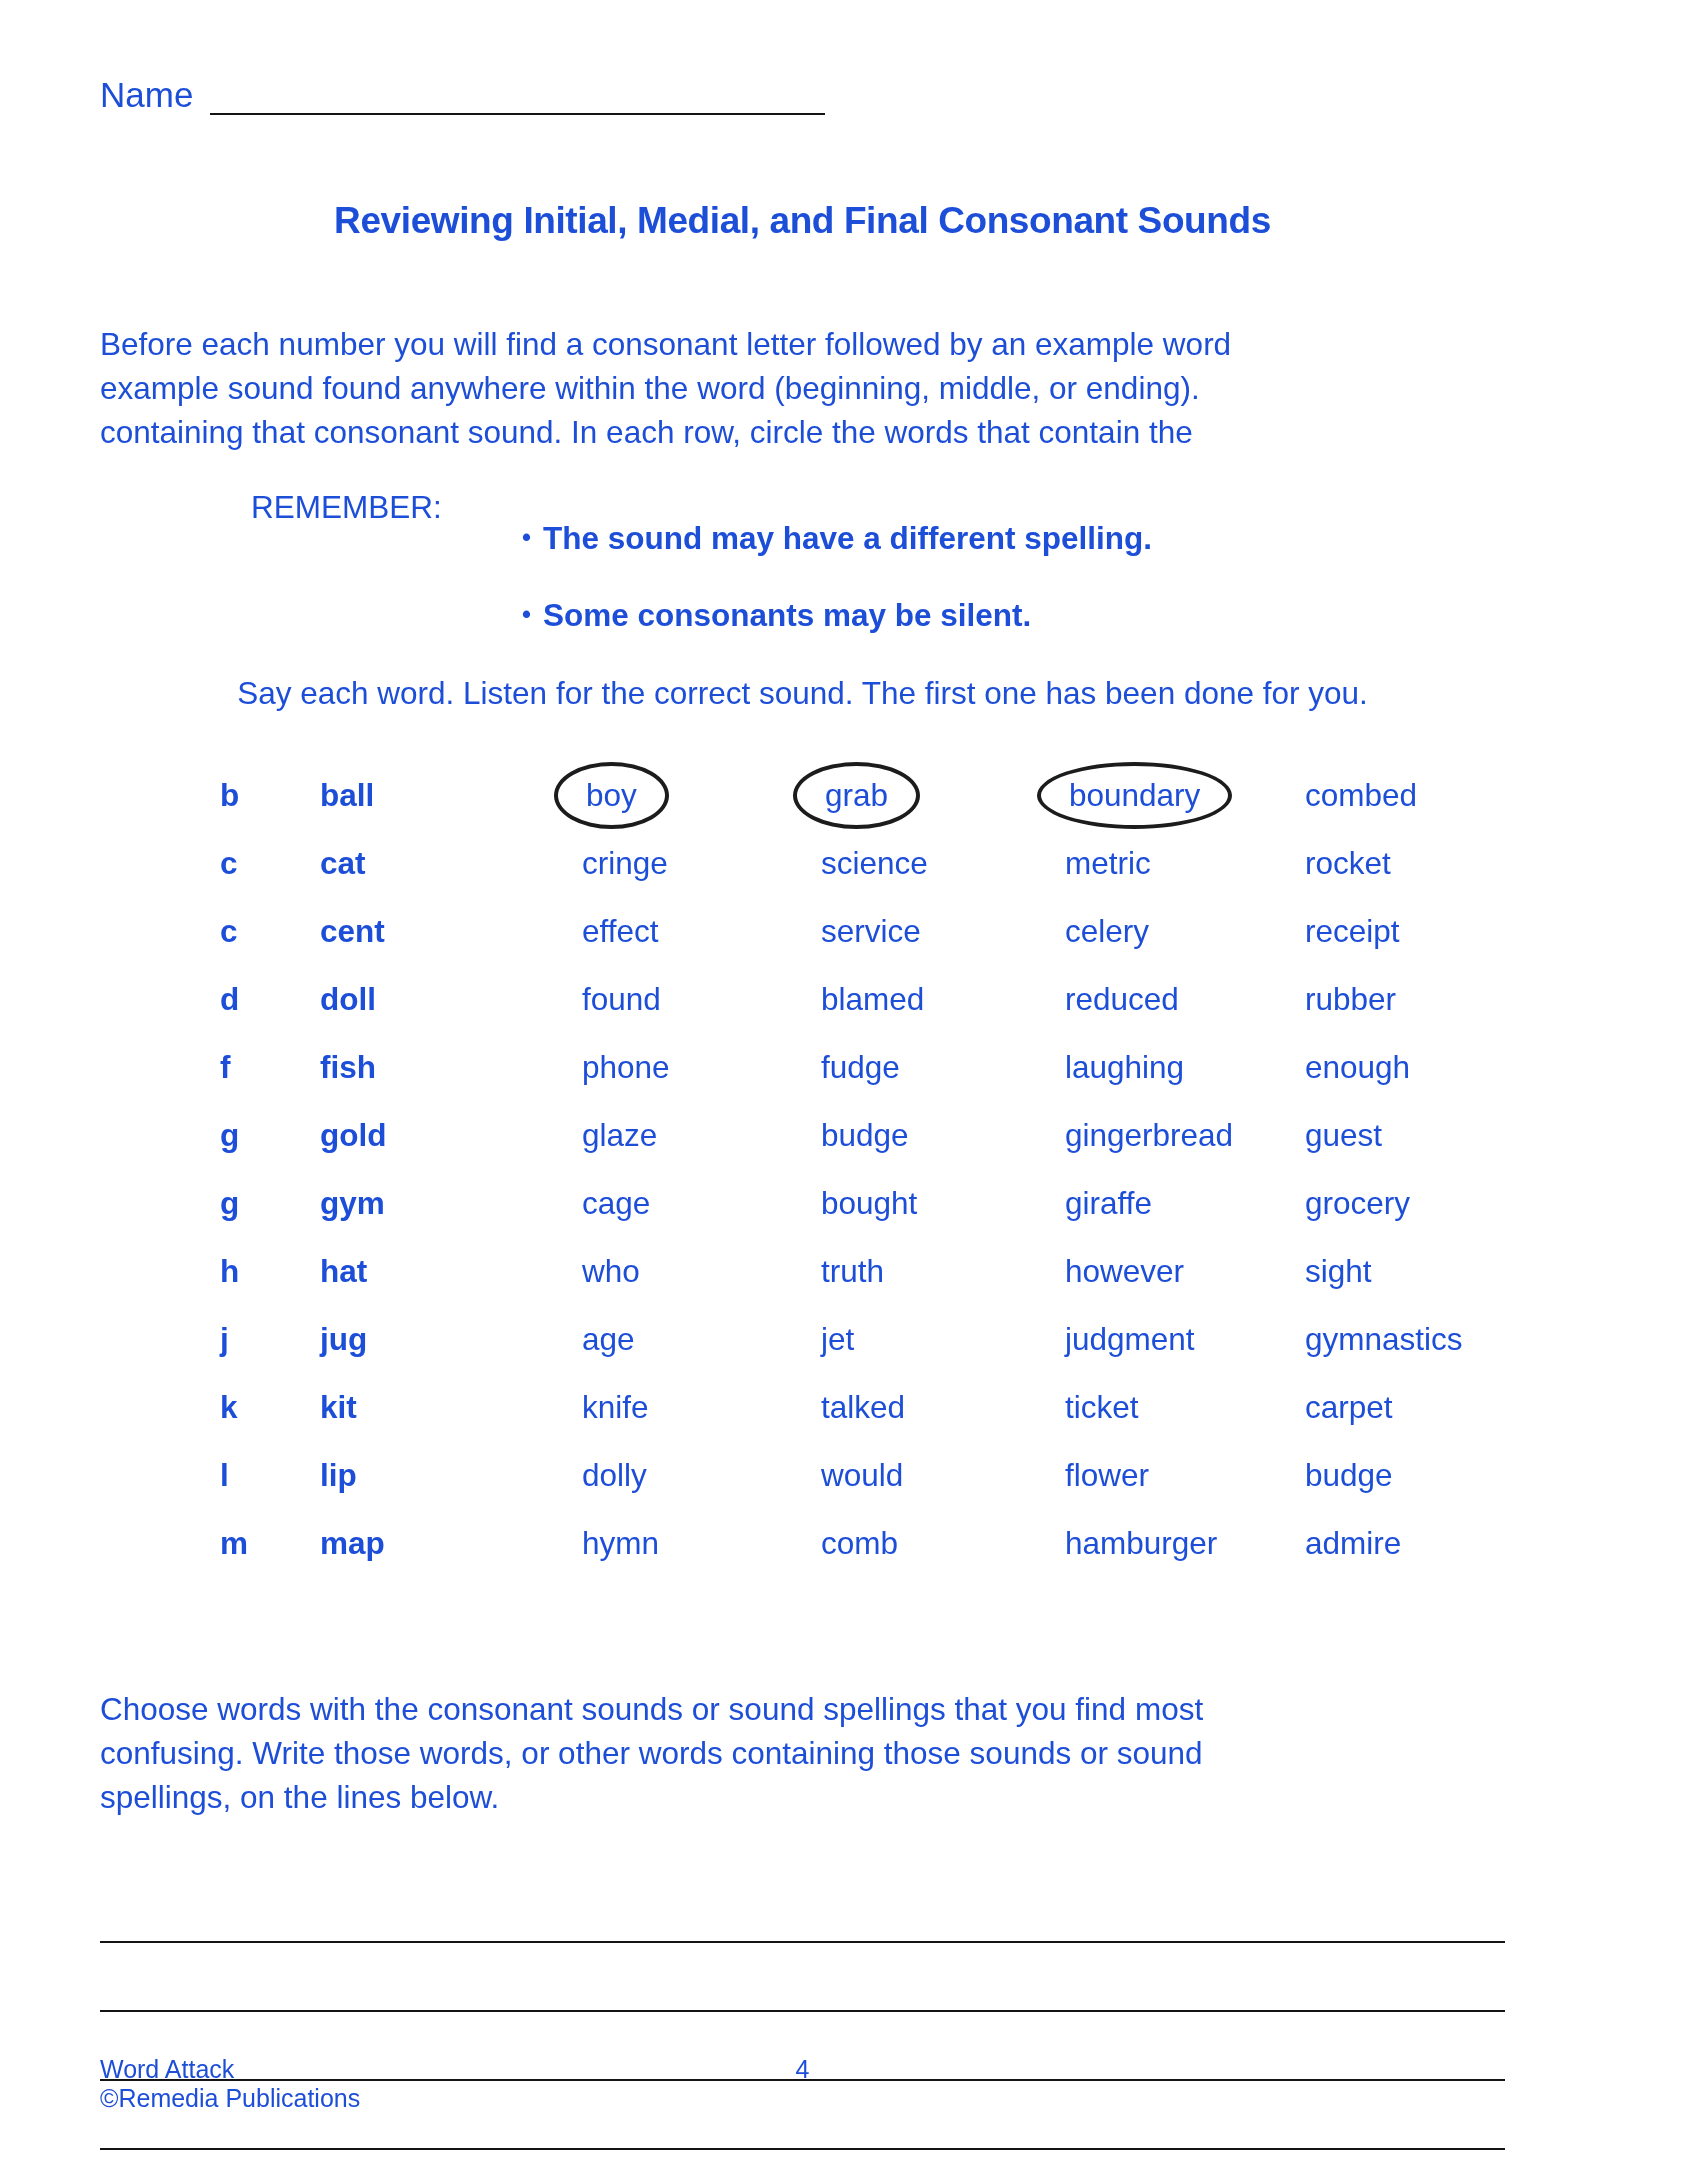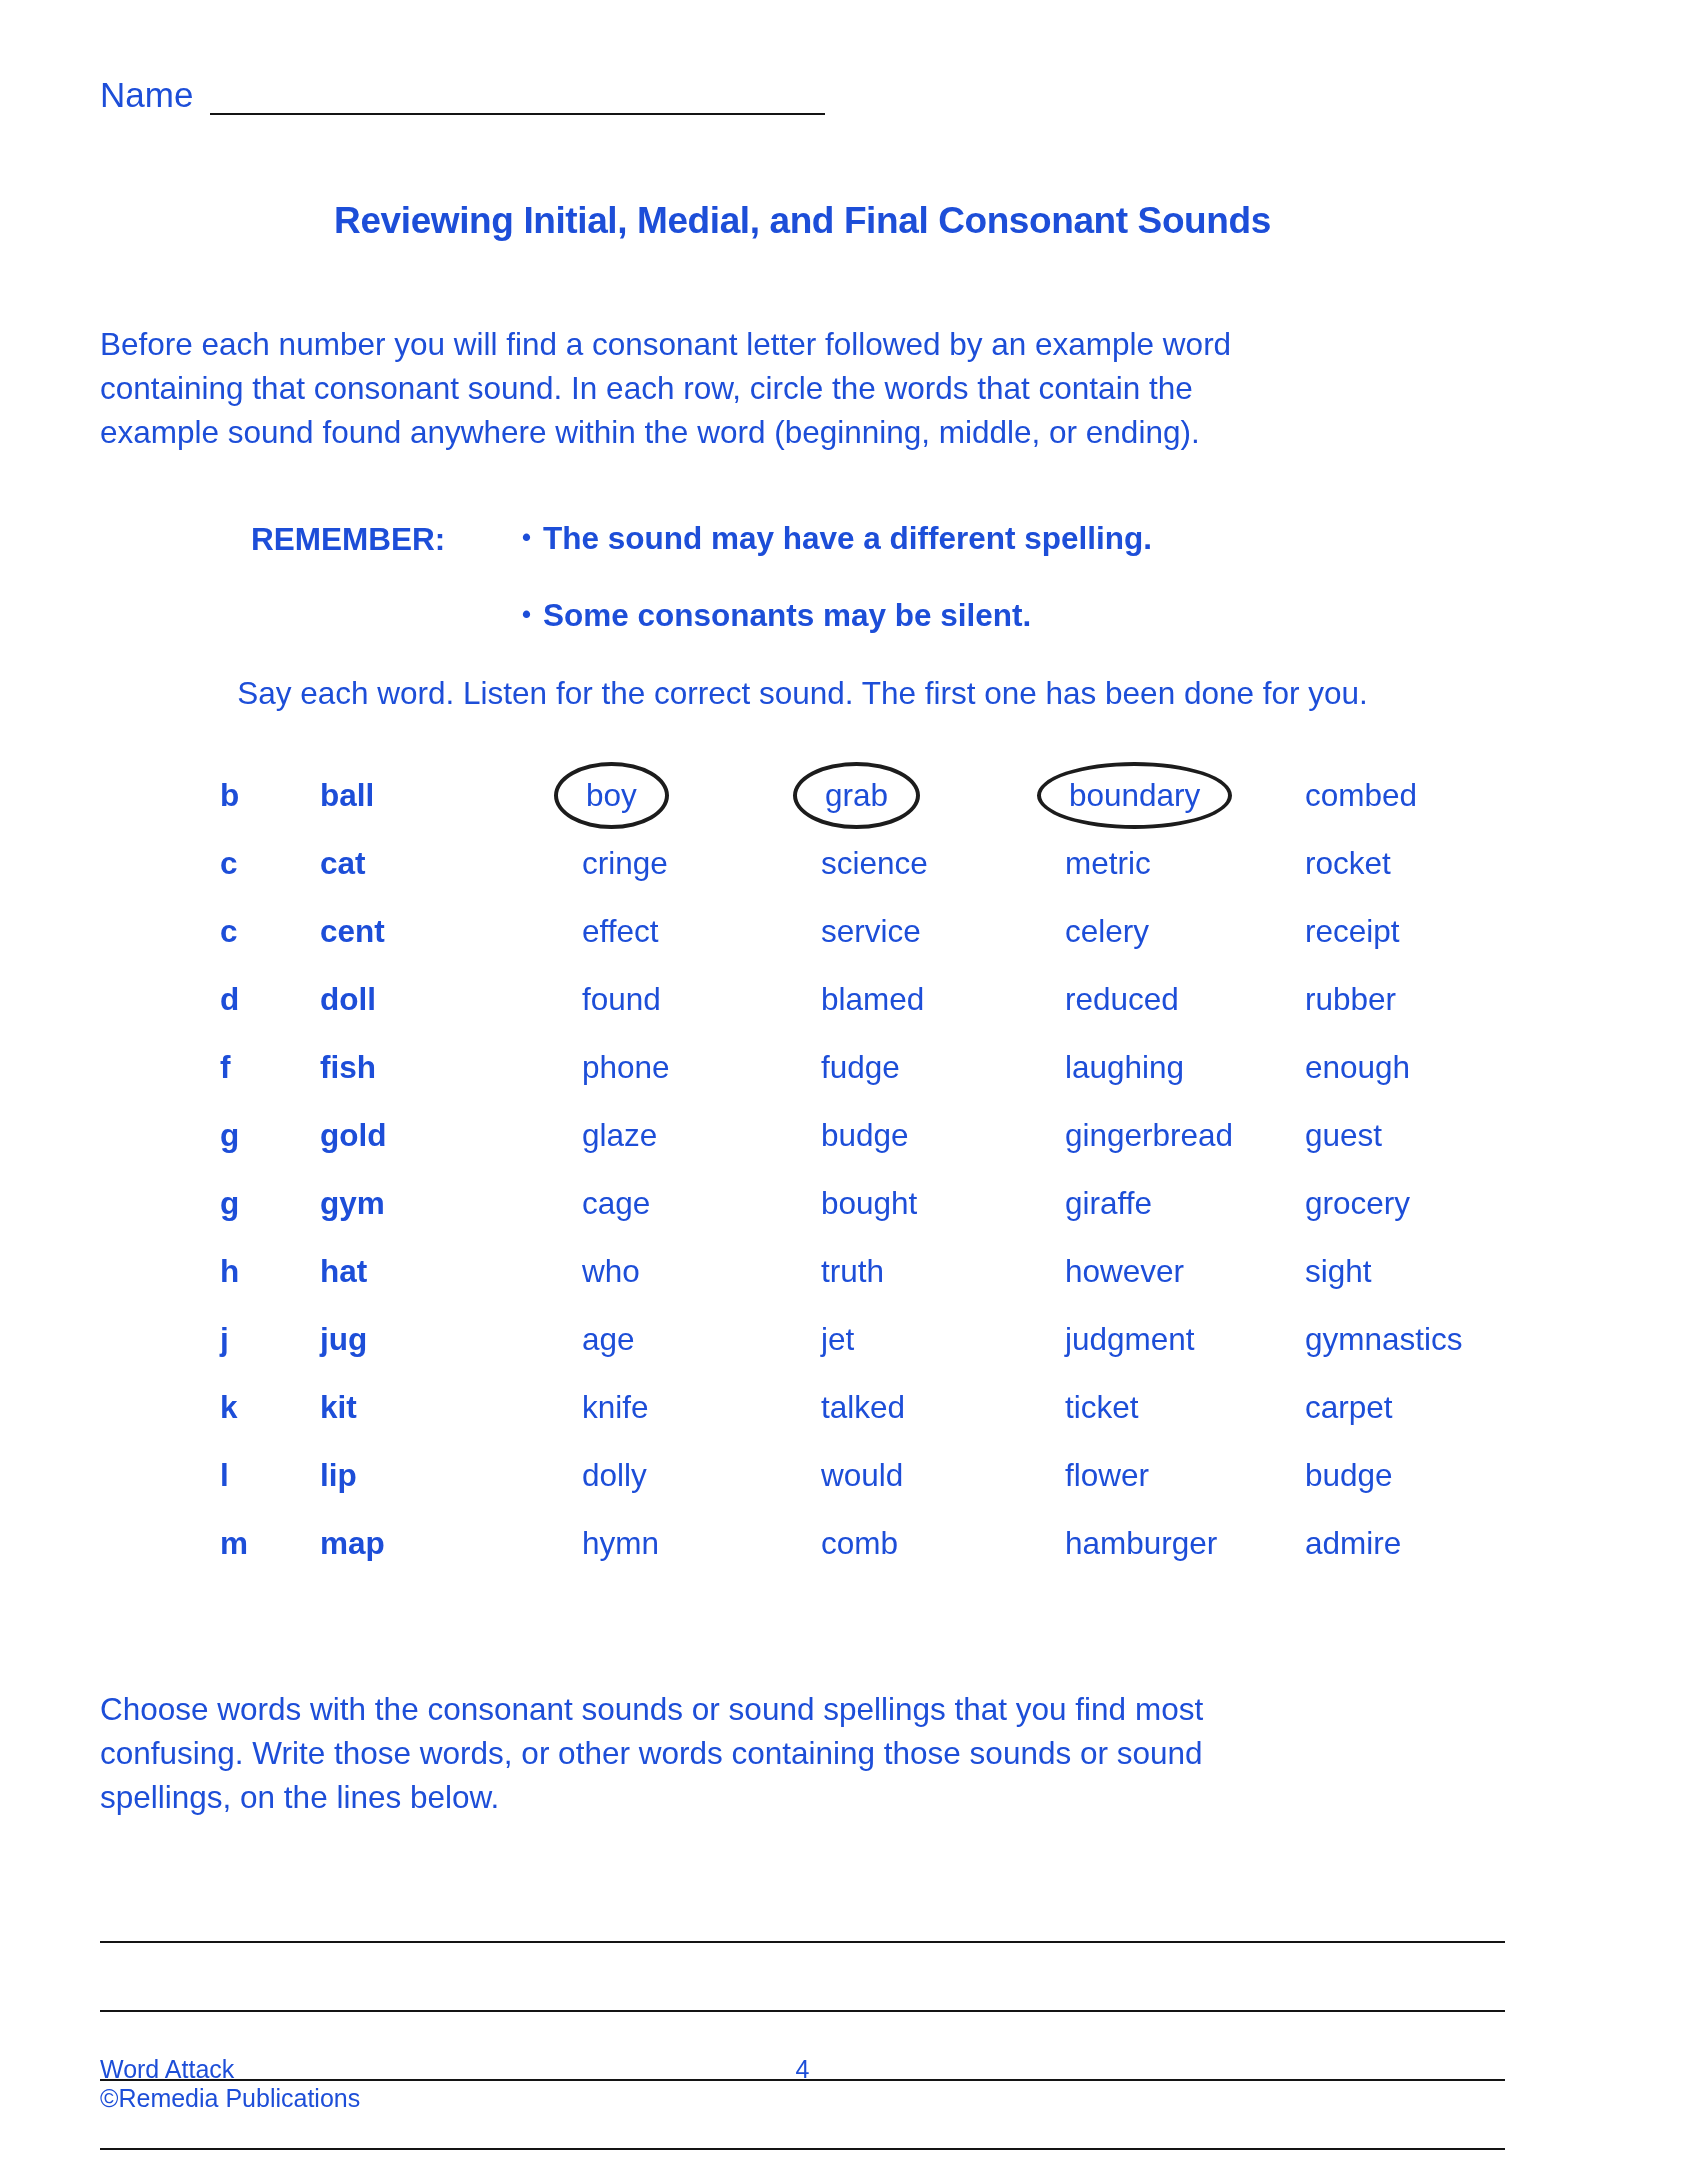--- a/index.html
+++ b/index.html
@@ -29,21 +29,21 @@
     font-weight:bold;
     font-size:37px;
     letter-spacing:-0.4px;
   }
 
   
   .intro { margin-top:80px; line-height:44px; }
 
   
   .remember { margin-top:31px; display:flex; line-height:44px; }
-  .remember-label { font-weight:bold; margin-left:151px; width:271px; flex:none;margin-top:32px; }
+  .remember-label { font-weight:normal; margin-left:151px; width:271px; flex:none; }
   .remember-points .point { font-weight:bold;margin-top:31px; }
   .bullet { font-size:25.6px; margin-right:12px; position:relative; top:-2.6px; }
 
   
   .say { margin-top:32px; line-height:44px;text-align:center; }
 
   
   .word-table { margin-top:46px; margin-left:120px; }
   .word-row {
     display:grid;
@@ -86,22 +86,22 @@
 
     <div class="name-row">
       <span>Name</span>
       <span class="name-line"></span>
     </div>
 
     <div class="title">Reviewing Initial, Medial, and Final Consonant Sounds</div>
 
     <div class="intro">
       <div>Before each number you will find a consonant letter followed by an example word</div>
+      <div>example sound found anywhere within the word (beginning, middle, or ending).</div>
       <div>containing that consonant sound. In each row, circle the words that contain the</div>
-      <div>example sound found anywhere within the word (beginning, middle, or ending).</div>
     </div>
 
     <div class="remember">
       <div class="remember-label">REMEMBER:</div>
       <div class="remember-points">
         <div class="point"><span class="bullet">•</span><span>The sound may have a different spelling.</span></div>
         <div class="point"><span class="bullet">•</span><span>Some consonants may be silent.</span></div>
       </div>
     </div>
 

